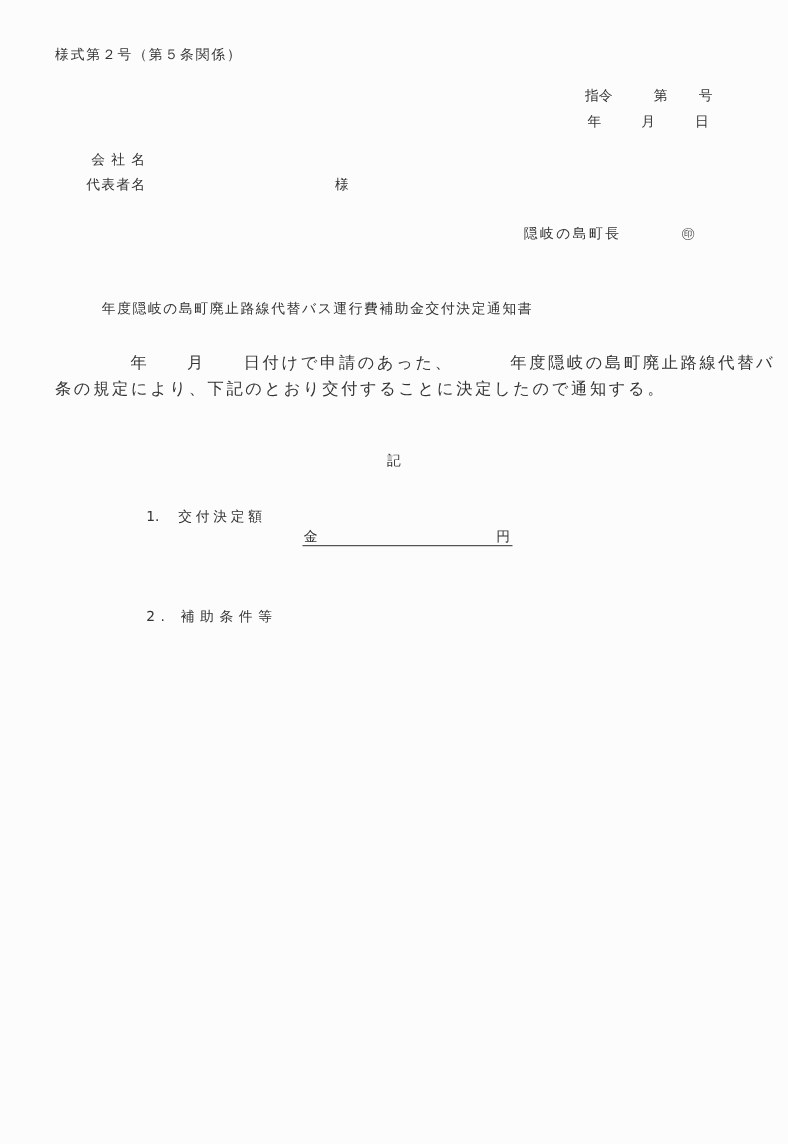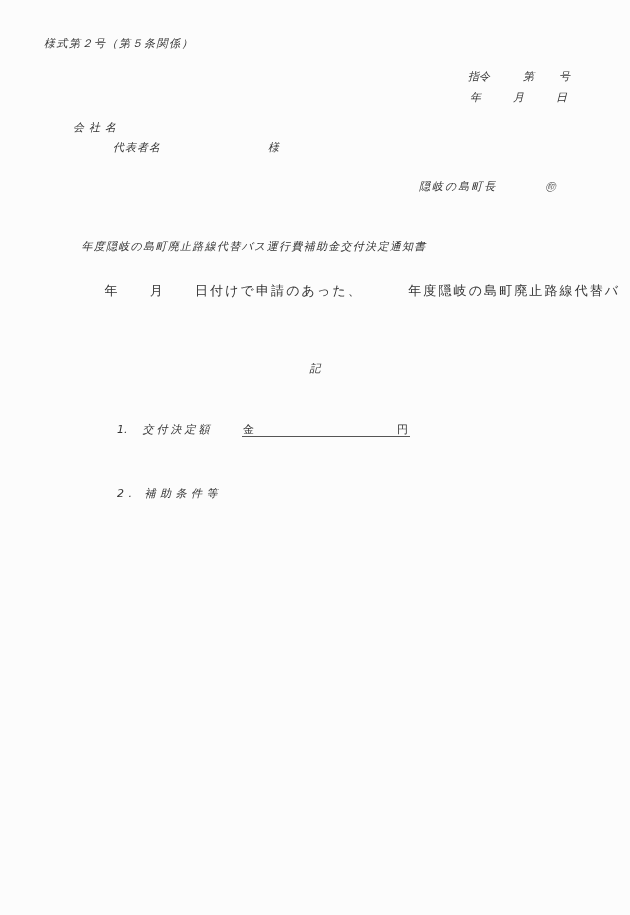--- a/index.html
+++ b/index.html
@@ -9,30 +9,30 @@
     }
     body {
       width: 630px;
       height: 915px;
       position: relative;
       overflow: hidden;
       font-family: "DejaVu Sans", "Liberation Sans", sans-serif;
       color: #333333;
       font-size: 11px;
     }
-    .abs { position: absolute; white-space: nowrap; line-height: 14px; font-style: italic; }
+    .abs { position: absolute; white-space: nowrap; line-height: 14px; }
 
     #form-label { left: 44px; top: 37px; letter-spacing: 1.5px; }
 
     #ref-row1 { left: 468px; top: 58px; width: 110px; }
     #ref-row2 { left: 468px; top: 79px; width: 110px; }
     .ref-cell { position: absolute; top: 12px; }
 
     #company-label { left: 73px; top: 121px; letter-spacing: 5px; }
-    #rep-label { left: 69px; top: 141px; letter-spacing: 1px; margin-left: 44px; }
+    #rep-label { left: 69px; top: 141px; letter-spacing: 1px; }
     #honorific { left: 268px; top: 141px; }
 
     #issuer { left: 419px; top: 180px; letter-spacing: 2px; }
     #seal { left: 545px; top: 180px; }
 
     #title { left: 0; width: 508px; text-align: center; top: 240px; letter-spacing: 1.3px; }
 
     #body-text {
       position: absolute;
       left: 44px;
@@ -40,21 +40,21 @@
       width: 548px;
       line-height: 21px;
       font-size: 13px;
       letter-spacing: 2.1px;
       text-align: justify;
     }
     .body-line { display: block; white-space: nowrap; }
 
     #ki { left: 0; width: 630px; text-align: center; top: 362px; }
 
-    #item1 { left: 117px; top: 423px; text-align: center; }
+    #item1 { left: 117px; top: 407px; text-align: center; }
     #item1-label { letter-spacing: 3px; }
     #amount-field {
       position: absolute;
       left: 242px;
       top: 420px;
       width: 168px;
       height: 16px;
       border-bottom: 1px solid #555;
     }
     #amount-prefix { position: absolute; left: 1px; top: 2px; }
@@ -85,20 +85,21 @@
   <div class="abs" id="rep-label">代表者名</div>
   <div class="abs" id="honorific">様</div>
 
   <div class="abs" id="issuer">隠岐の島町長</div>
   <div class="abs" id="seal">㊞</div>
 
   <div class="abs" id="title">年度隠岐の島町廃止路線代替バス運行費補助金交付決定通知書</div>
 
   <div id="body-text">
     <span class="body-line">　　　　年　　月　　日付けで申請のあった、　　　年度隠岐の島町廃止路線代替バ</span>
+    <span class="body-line">条の規定により、下記のとおり交付することに決定したので通知する。</span>
   </div>
 
   <div class="abs" id="ki">記</div>
 
   <div class="abs" id="item1">
     <span>1.</span>
     <span style="display:inline-block;width:8px"></span>
     <span id="item1-label">交付決定額</span>
   </div>
   <div id="amount-field">

